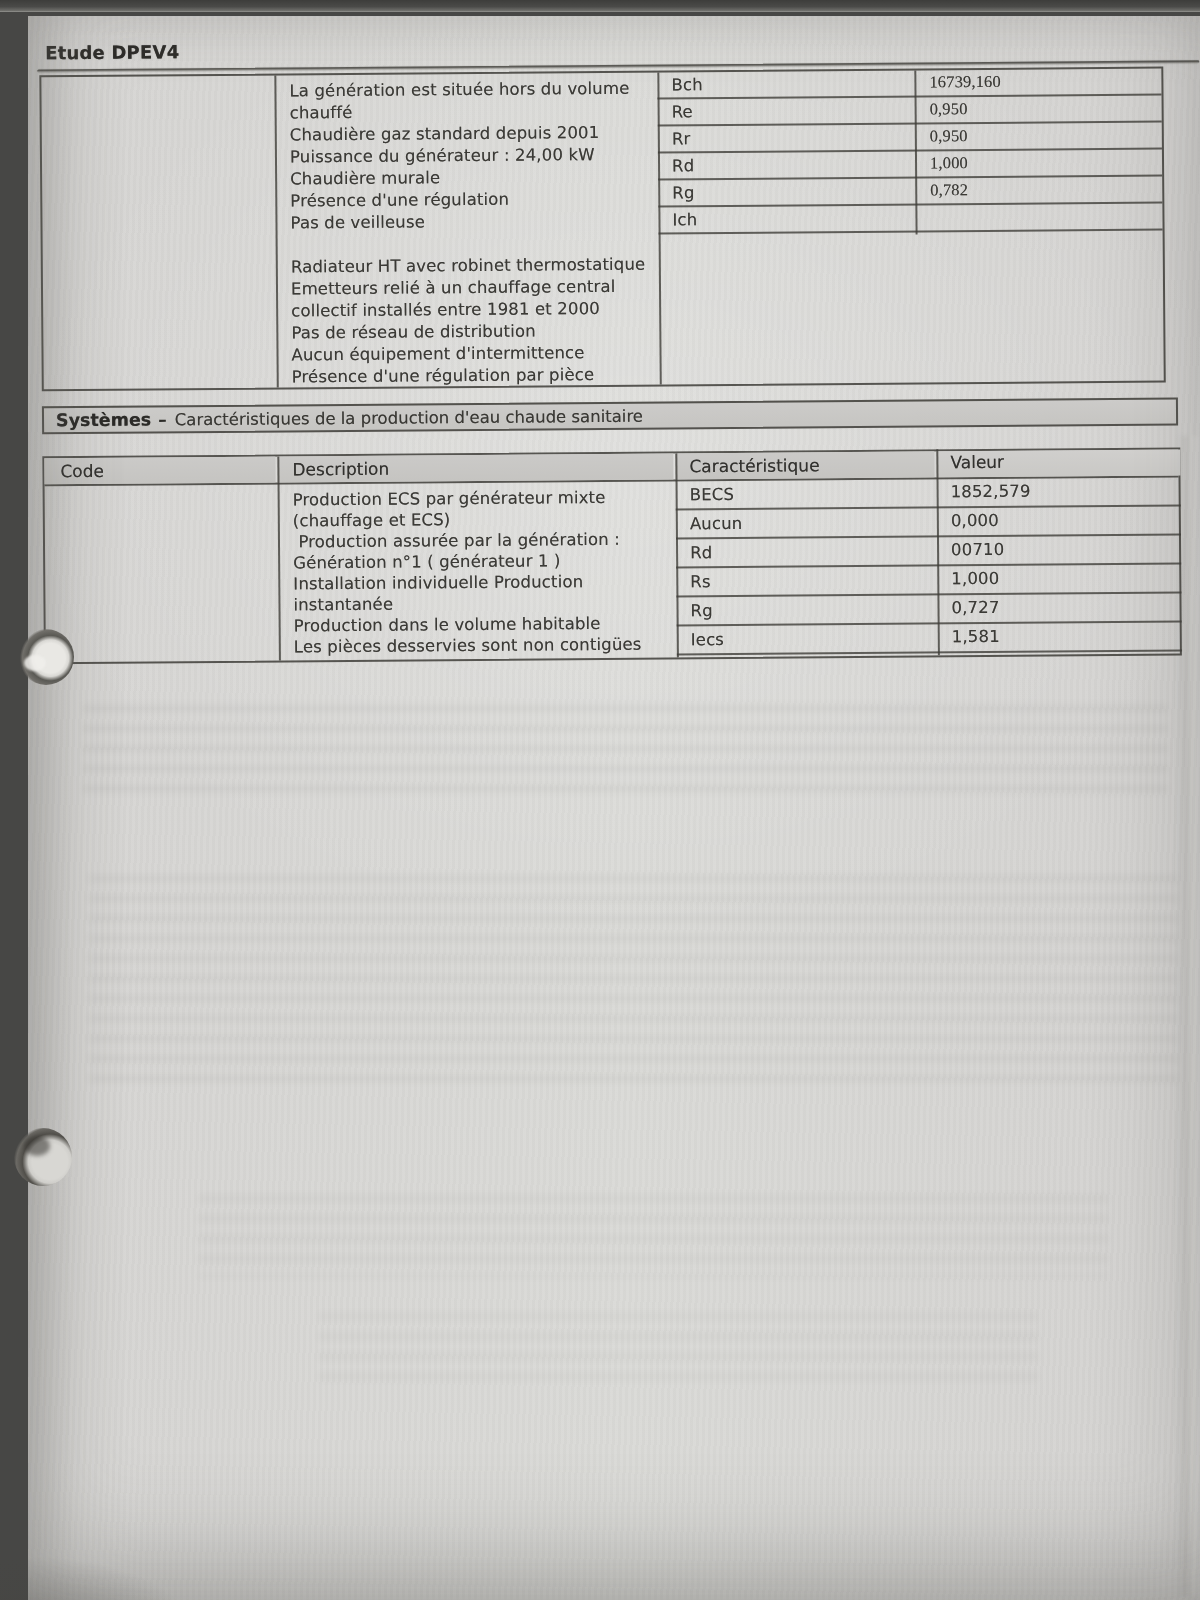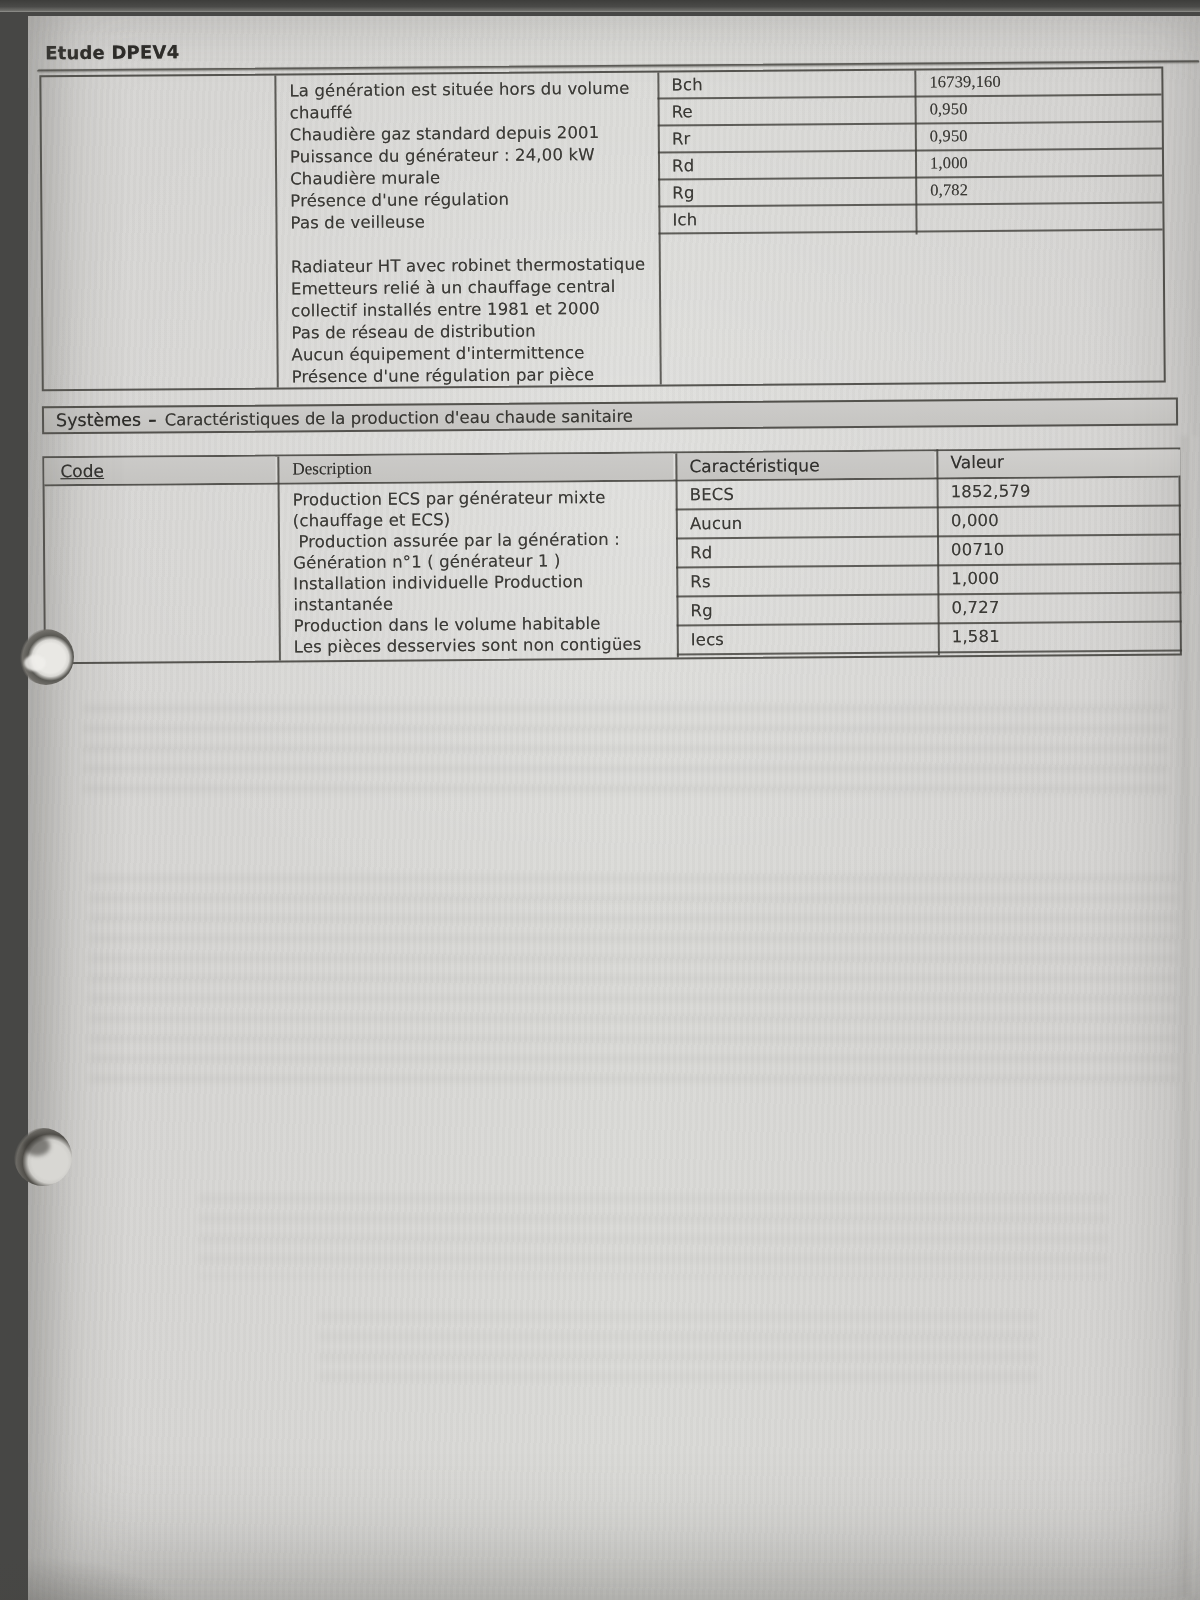--- a/index.html
+++ b/index.html
@@ -89,21 +89,21 @@
   .ilabel{position:absolute;left:14px;top:3px;}
   .ival{position:absolute;top:2px;}
   .inner1 .ival{left:272px;font-family:Liberation Serif, serif;}
   
   .banner{
     position:absolute;left:14px;top:390px;width:1136px;height:28px;
     background:linear-gradient(180deg,#cccbc9,#c6c5c2);
     border:2px solid rgba(62,61,56,.85);
     display:flex;align-items:center;padding-left:12px;
   }
-  .banner-title{font-size:17.5px;font-weight:normal;color:#2c2b28;text-shadow:0 0 .7px rgba(44,43,40,.6);}
+  .banner-title{font-size:17.5px;font-weight:bold;color:#2c2b28;text-shadow:0 0 .7px rgba(44,43,40,.6);}
   .banner-sep{font-size:17px;font-weight:bold;margin:0 8px 0 7px;color:#2c2b28;}
   .banner-sub{font-size:16.5px;color:#393834;text-shadow:0 0 .6px rgba(57,56,52,.5);}
   
   .tbl2{left:14px;top:440px;width:1138px;height:208px;}
   .tbl2 .v1{left:233px;}
   .tbl2 .v2{left:631px;}
   .hdr-row{position:absolute;left:0;top:0;right:0;height:28px;border-bottom:2px solid rgba(62,61,56,.85);}
   .hdr-cell{position:absolute;top:0;height:26px;background:linear-gradient(180deg,#cbcac8,#c5c4c1);}
   .hc-code{left:0;width:231px;}
   .hc-desc{left:233px;width:396px;}
@@ -201,24 +201,24 @@
 
       <div class="banner">
         <span class="banner-title">Systèmes</span>
         <span class="banner-sep">–</span>
         <span class="banner-sub">Caractéristiques de la production d'eau chaude sanitaire</span>
       </div>
 
       <div class="tbl tbl2">
         <div class="hdr-row">
           <div class="hdr-cell hc-code">
-            <span class="hdr-label" style="left:16px;text-decoration:underline;">Code</span>
+            <span class="hdr-label" style="left:16px;">Code</span>
           </div>
           <div class="hdr-cell hc-desc">
-            <span class="hdr-label" style="left:15px;font-family:Liberation Serif, serif;">Description</span>
+            <span class="hdr-label" style="left:15px;">Description</span>
           </div>
           <div class="hdr-cell hc-char">
             <span class="hdr-label" style="left:14px;">Caractéristique</span>
           </div>
           <div class="hdr-cell hc-val">
             <span class="hdr-label" style="left:14px;top:1px;text-align:right;">Valeur</span>
           </div>
         </div>
         <div class="vline v1"></div>
         <div class="vline v2"></div>

